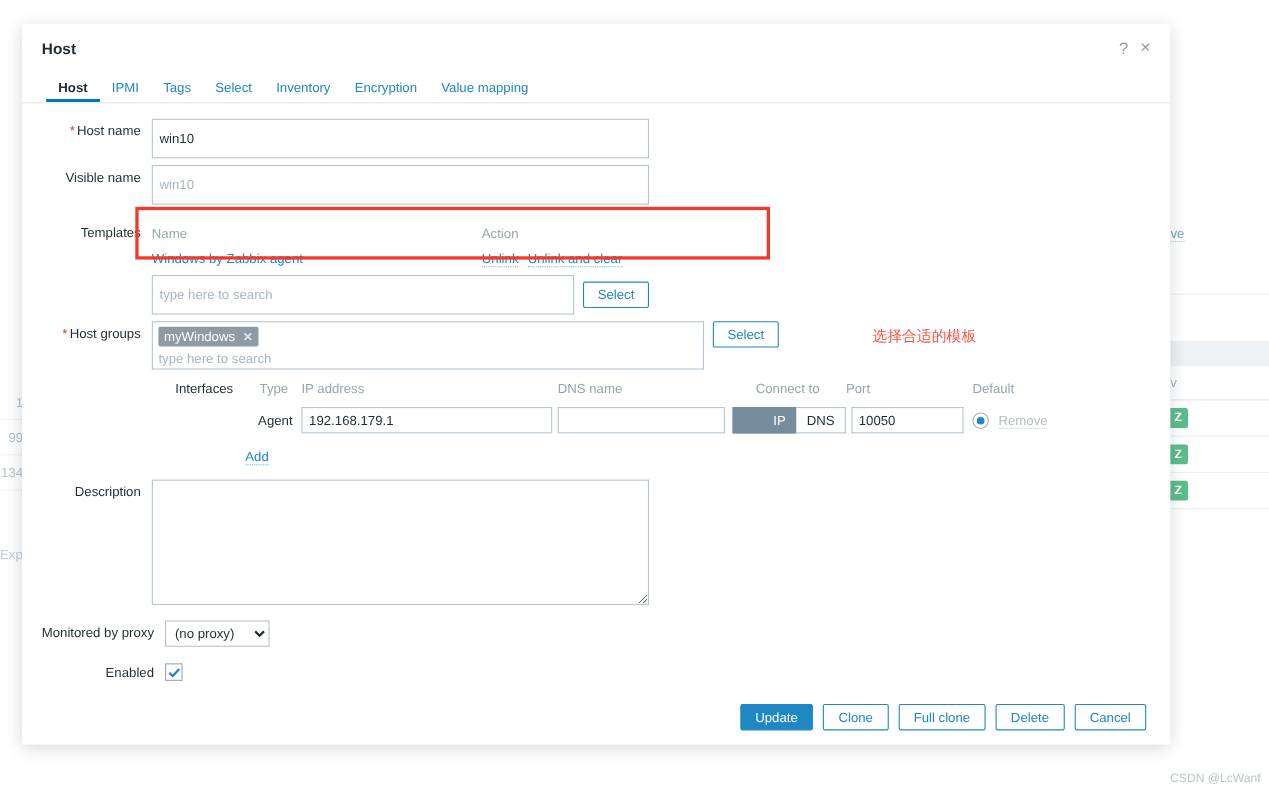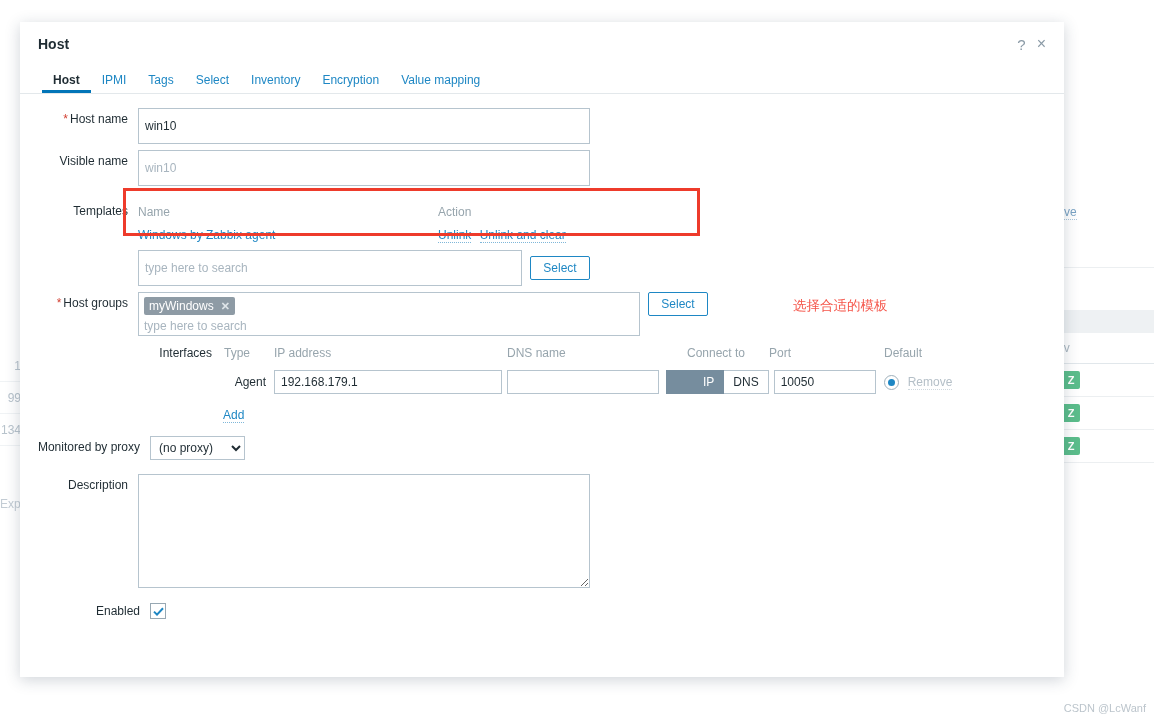--- a/index.html
+++ b/index.html
@@ -634,21 +634,21 @@
           <input class="ms-input" type="text" placeholder="type here to search" style="">
         </div>
         <button class="btn-select">Select</button>
       </div>
     </div>
 
     <div class="frow" style="justify-content:center;">
       <div class="flabel">Interfaces</div>
       <div class="fctl" style="flex-direction:column;">
         <div class="iface-head">
-          <div class="c-type" style="width:52px;text-align:right;padding-right:24px;box-sizing:border-box;">Type</div>
+          <div class="c-type" style="width:52px;text-align:right;padding-right:12px;box-sizing:border-box;">Type</div>
           <div style="width:233px;">IP address</div>
           <div style="width:180px;">DNS name</div>
           <div style="width:82px;">Connect to</div>
           <div style="width:115px;">Port</div>
           <div style="width:96px;">Default</div>
         </div>
         <div class="iface-row">
           <div class="c-type">Agent</div>
           <input class="ifield ip-input" type="text" value="192.168.179.1" style="">
           <input class="ifield dns-input" type="text" value="" style="">
@@ -660,45 +660,52 @@
           <span class="radio-on"></span>
           <span class="remove-dim">Remove</span>
         </div>
         <div style="margin-top:12px;margin-left:1px;">
           <span class="add-link">Add</span>
         </div>
       </div>
     </div>
 
     <div class="frow" style="margin-top:14px;">
+      <div class="flabel">Description</div>
+      <div class="fctl">
+        <textarea class="desc" style=""></textarea>
+      </div>
+    </div>
+
+    <div class="frow" style="margin-top:14px;">
       <div class="flabel" style="width:130px;min-width:130px;">Monitored by proxy</div>
       <div class="fctl">
         <select class="proxy">
           <option>(no proxy)</option>
         </select>
-      </div>
-    </div>
-
-    <div class="frow" style="margin-top:14px;">
-      <div class="flabel">Description</div>
-      <div class="fctl">
-        <textarea class="desc" style=""></textarea>
       </div>
     </div>
 
     <div class="frow" style="margin-top:12px;">
       <div class="flabel" style="width:130px;min-width:130px;">Enabled</div>
       <div class="fctl">
         <span class="chk">
           <svg width="11" height="9" viewBox="0 0 11 9">
             <path d="M1 4.6 L4 7.6 L10 1.2" stroke="#1e87c4" stroke-width="2" fill="none"></path>
           </svg>
         </span>
       </div>
     </div>
 
     <div class="annotation">选择合适的模板</div>
 
   </div>
 
+  <div class="dlg-footer">
+    <button class="fbtn primary">Update</button>
+    <button class="fbtn">Clone</button>
+    <button class="fbtn">Full clone</button>
+    <button class="fbtn">Delete</button>
+    <button class="fbtn">Cancel</button>
+  </div>
 </div>
 
 <div class="watermark">CSDN @LcWanf</div>
 
 </body></html>

